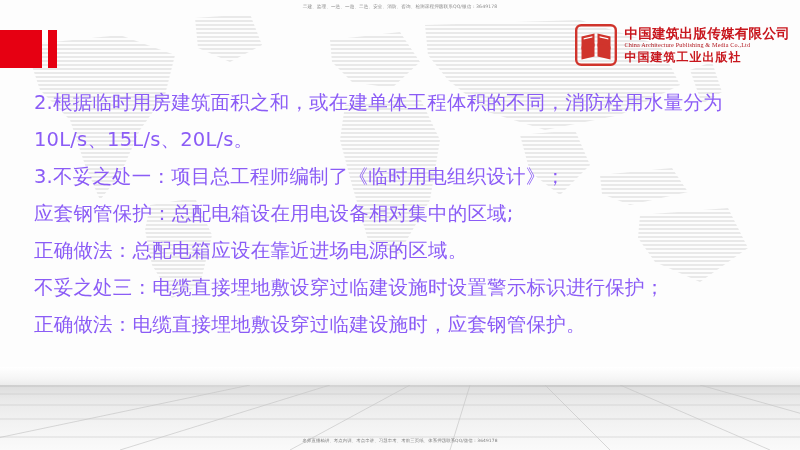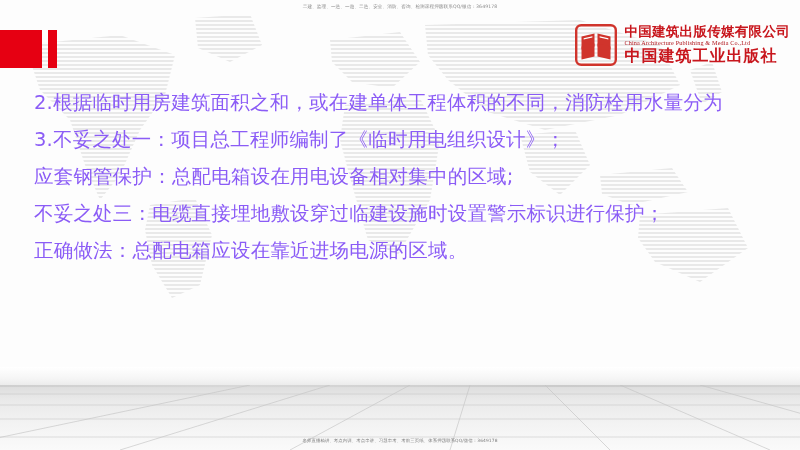--- a/index.html
+++ b/index.html
@@ -36,22 +36,22 @@
   .logo-text{display:flex;flex-direction:column;justify-content:center;line-height:1;}
   .logo-cn{
     font-size:13.5px;color:#c8161d;font-weight:bold;letter-spacing:.3px;
     font-family:"DejaVu Sans","Liberation Sans",sans-serif;
   }
   .logo-en{
     font-size:6.2px;color:#b1151c;letter-spacing:.15px;margin-top:2px;
     font-family:"Liberation Serif",serif;
   }
   .logo-sub{
-    font-size:16px;color:#c8161d;font-weight:bold;margin-top:3px;letter-spacing:1px;
-    font-family:Liberation Mono, monospace;
+    font-size:12px;color:#c8161d;font-weight:bold;margin-top:3px;letter-spacing:1px;
+    font-family:Liberation Sans, sans-serif;
   }
 
   
   .micro{
     position:absolute;left:0;width:800px;text-align:center;
     font-size:4.6px;color:#8a8a8a;letter-spacing:.1px;
     font-family:"DejaVu Sans","Liberation Sans",sans-serif;
     white-space:nowrap;
   }
   .micro-top{top:4px;}
@@ -147,24 +147,26 @@
     </div>
     <div class="logo-text">
       <div class="logo-cn">中国建筑出版传媒有限公司</div>
       <div class="logo-en">China Architecture Publishing &amp; Media Co.,Ltd</div>
       <div class="logo-sub">中国建筑工业出版社</div>
     </div>
   </div>
 
   <div class="content">
     <div class="line">2.根据临时用房建筑面积之和，或在建单体工程体积的不同，消防栓用水量分为</div>
+    <div class="line">10L/s、15L/s、20L/s。</div>
     <div class="line">3.不妥之处一：项目总工程师编制了《临时用电组织设计》；</div>
     <div class="line">应套钢管保护：总配电箱设在用电设备相对集中的区域;</div>
+    <div class="line">正确做法：总配电箱应设在靠近进场电源的区域。</div>
     <div class="line">不妥之处三：电缆直接埋地敷设穿过临建设施时设置警示标识进行保护；</div>
-    <div class="line">正确做法：总配电箱应设在靠近进场电源的区域。</div>
+    <div class="line">正确做法：电缆直接埋地敷设穿过临建设施时，应套钢管保护。</div>
   </div>
 
   <div class="wall"></div>
   <div class="floor">
     <div class="floor-edge"></div>
     <svg viewBox="0 0 800 65" xmlns="http://www.w3.org/2000/svg" preserveAspectRatio="none">
       <g stroke="#c3c3c3" stroke-width="0.7" fill="none" opacity="0.9">
         <line x1="-60" y1="65" x2="250" y2="0"></line>
         <line x1="120" y1="65" x2="330" y2="0"></line>
         <line x1="290" y1="65" x2="410" y2="0"></line>

